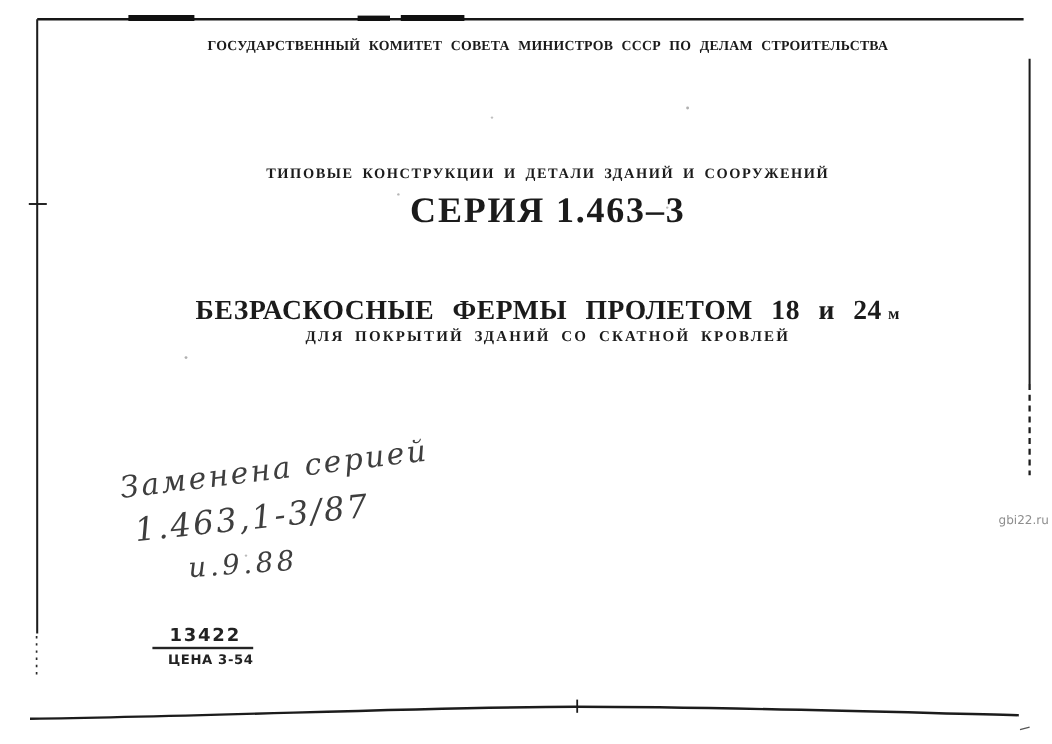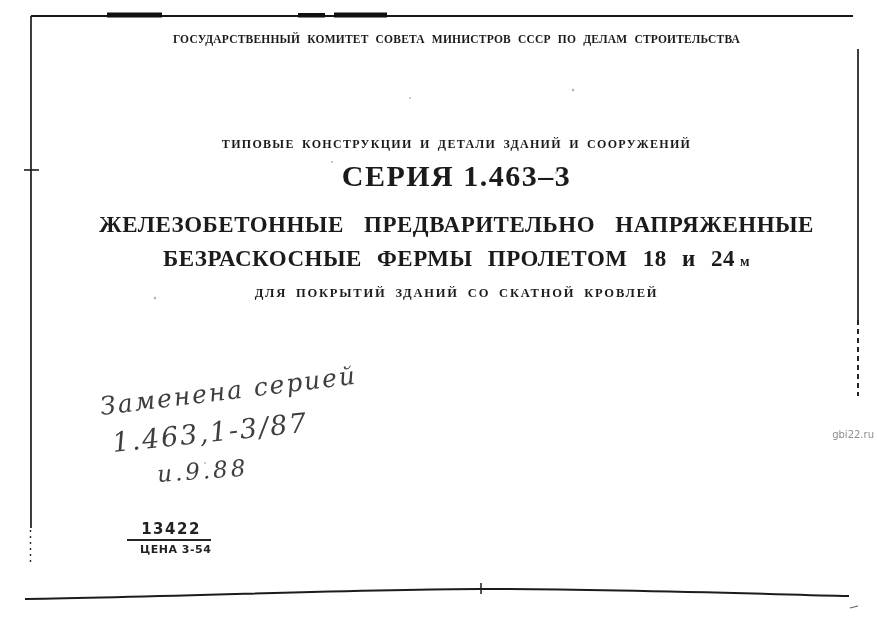--- a/index.html
+++ b/index.html
@@ -14,21 +14,21 @@
   .scan-borders{position:absolute;left:0;top:0;width:877px;height:620px;}
   .col{position:absolute;left:40px;top:0;width:833px;height:620px;}
   .col > div{position:absolute;left:0;right:0;text-align:center;font-weight:bold;}
 
   .org{top:33px;font-size:11.5px;letter-spacing:0.2px;word-spacing:4px;}
   .series-label{top:137px;font-size:12px;letter-spacing:1.3px;word-spacing:3px;}
   .series-number{top:159px;font-size:30px;letter-spacing:1.5px;}
   .title1{top:212px;font-size:23px;letter-spacing:0.5px;word-spacing:14px;}
   .title2{top:246px;font-size:23px;letter-spacing:0.5px;word-spacing:9px;}
   .title2 .unit{font-size:14px;word-spacing:0;margin-left:5px;}
-  .subtitle{top:286px;font-size:12.5px;letter-spacing:1.8px;word-spacing:4px;}
+  .subtitle{top:273px;font-size:12.5px;letter-spacing:1.8px;word-spacing:4px;}
   .issue{top:347px;font-size:13.5px;letter-spacing:1.5px;word-spacing:9px;}
   .desc{top:379px;font-size:12.5px;letter-spacing:0.8px;word-spacing:3px;line-height:15px;}
 
   .hw{
     position:absolute;
     font-family:"DejaVu Serif",serif;
     font-style:italic;
     color:#3e3e3e;
     white-space:nowrap;
     transform-origin:left bottom;
@@ -83,21 +83,20 @@
     <circle cx="205" cy="463" r="1" fill="#bbbbbb"></circle>
   </svg>
 
   <div class="col">
     <div class="org">ГОСУДАРСТВЕННЫЙ КОМИТЕТ СОВЕТА МИНИСТРОВ СССР ПО ДЕЛАМ СТРОИТЕЛЬСТВА</div>
 
     <div class="series-label">ТИПОВЫЕ КОНСТРУКЦИИ И ДЕТАЛИ ЗДАНИЙ И СООРУЖЕНИЙ</div>
 
     <div class="series-number">СЕРИЯ 1.463–3</div>
 
-    <div class="title1">ЖЕЛЕЗОБЕТОННЫЕ ПРЕДВАРИТЕЛЬНО НАПРЯЖЕННЫЕ</div>
 
     <div class="title2">
       <span>БЕЗРАСКОСНЫЕ ФЕРМЫ ПРОЛЕТОМ 18 и 24</span><span class="unit">м</span>
     </div>
 
     <div class="subtitle">ДЛЯ ПОКРЫТИЙ ЗДАНИЙ СО СКАТНОЙ КРОВЛЕЙ</div>
 
 
   </div>
 

